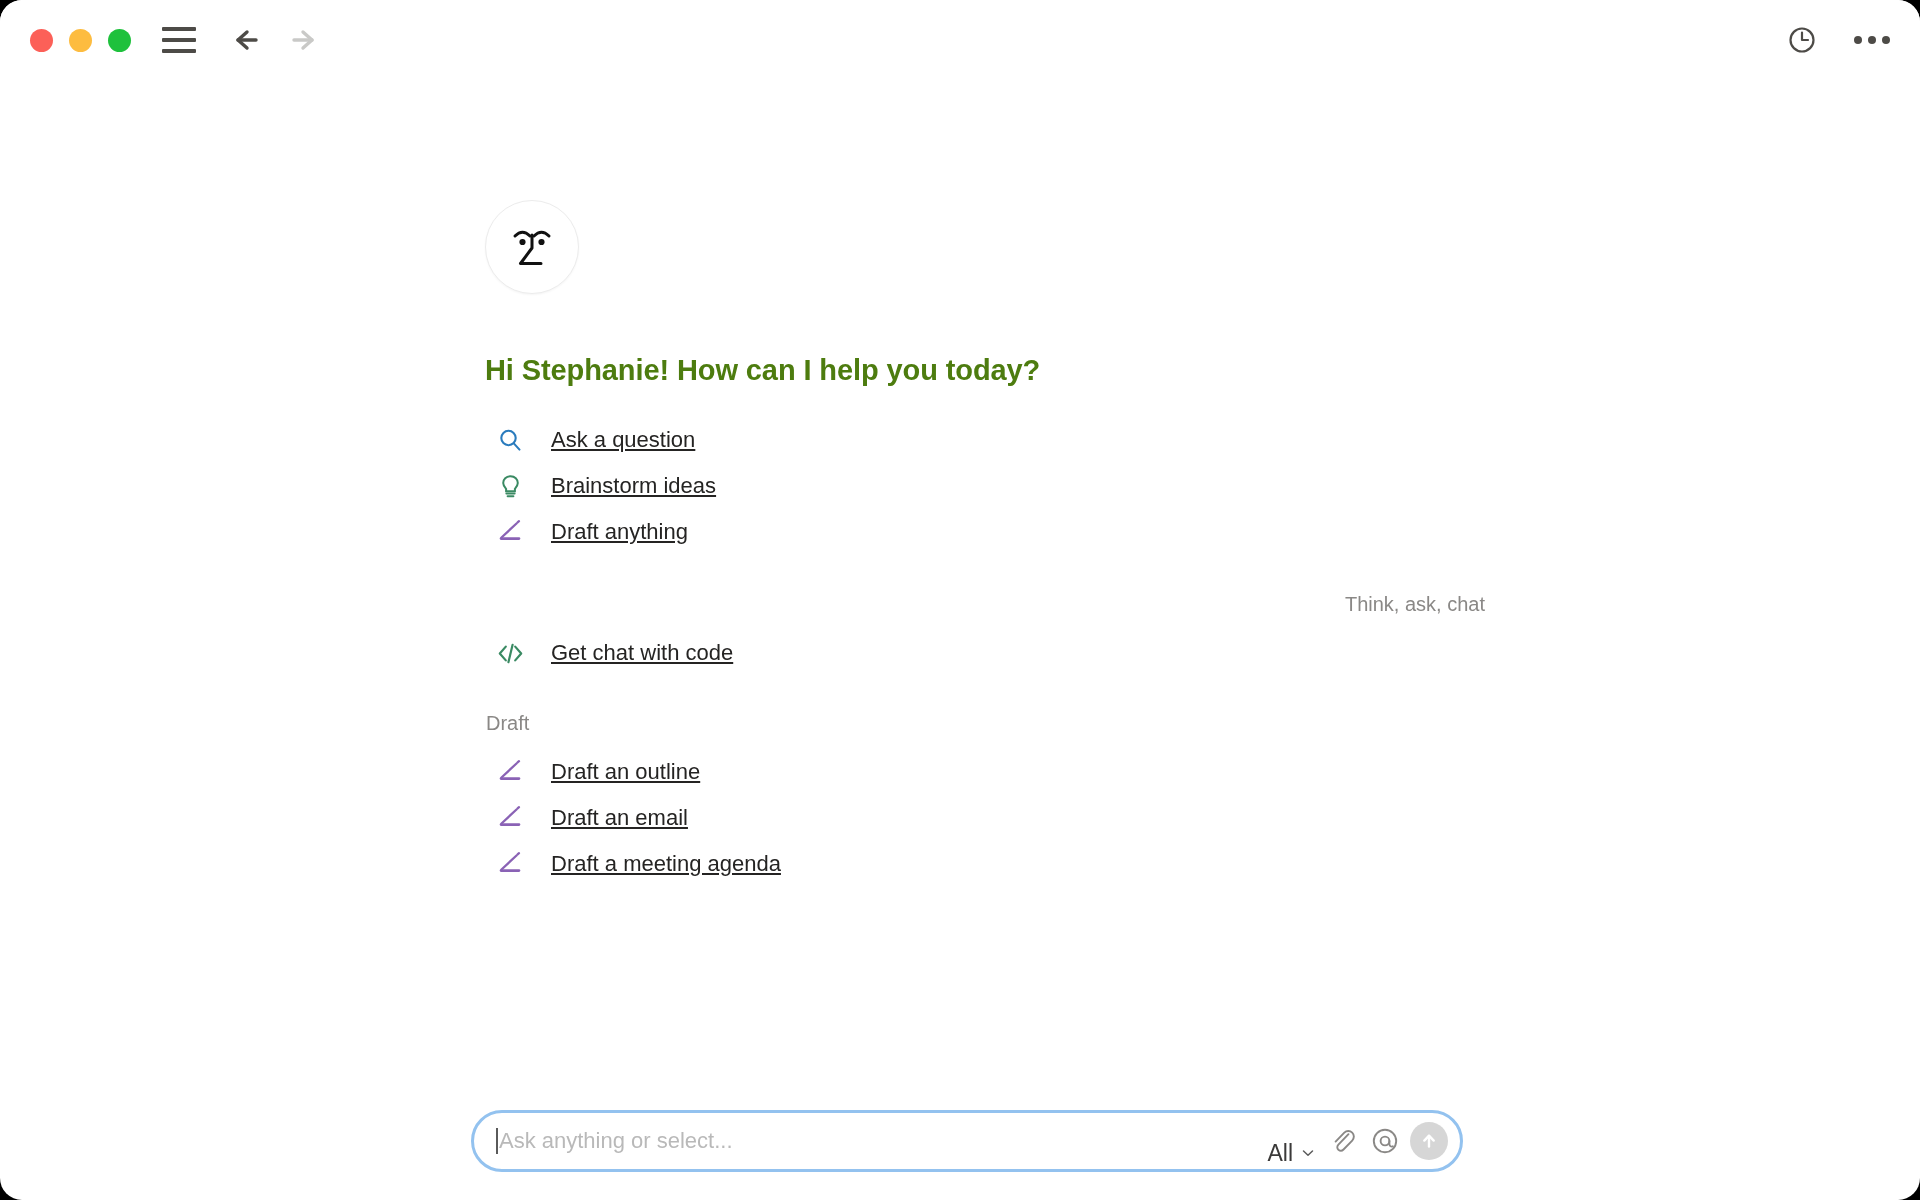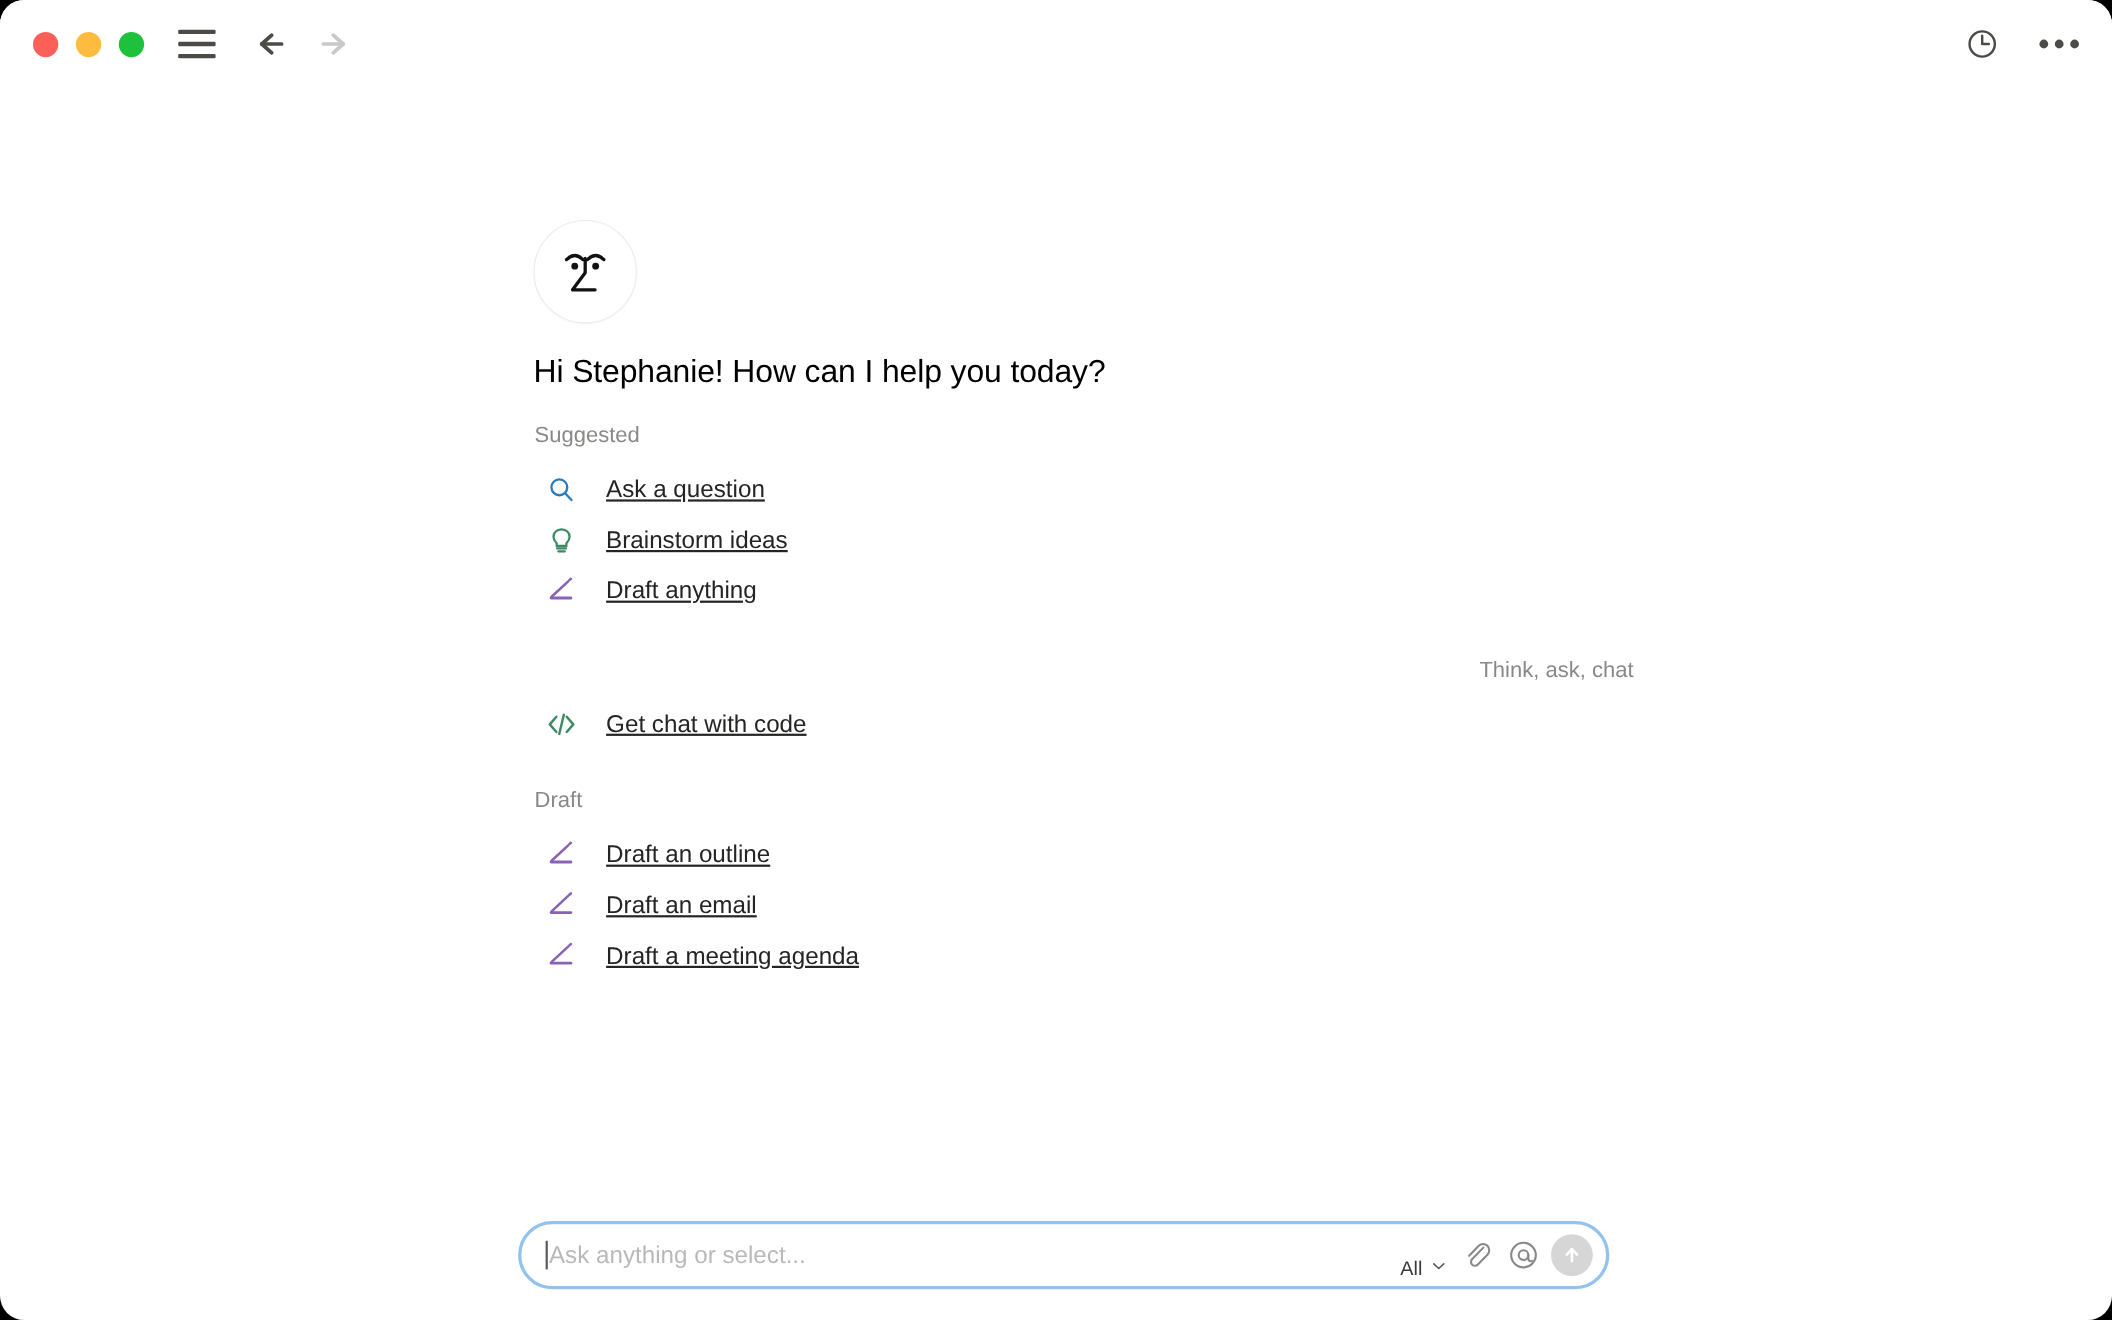--- a/index.html
+++ b/index.html
@@ -129,24 +129,24 @@
     border-radius: 50%;
     border: 1px solid #ececec;
     background: #ffffff;
     display: flex;
     align-items: center;
     justify-content: center;
     box-shadow: 0 1px 2px rgba(0,0,0,0.04);
   }
 
   #greeting {
-    margin-top: 28px;
+    margin-top: 60px;
     font-size: 29px;
-    font-weight: 400;
-    color: #000000;
+    font-weight: 700;
+    color: #4d7c0f;
     letter-spacing: -0.1px;
   }
 
   .group {
     margin-top: 30px;
   }
   .group-title {
     font-size: 20px;
     color: #8a8886;
     font-weight: 400;
@@ -218,21 +218,21 @@
   #composer-actions {
     display: flex;
     align-items: center;
     gap: 0;
     padding-right: 12px;
   }
   .scope-pill {
     display: flex;
     align-items: center;
     gap: 7px;
-    font-size: 18px;
+    font-size: 23px;
     color: #3b3a39;
     padding: 4px 6px 4px 8px;
     border-radius: 6px;
     cursor: pointer;
     margin-top: 24px;
   }
   .comp-icon-btn {
     width: 42px;
     height: 42px;
     display: flex;
@@ -316,21 +316,20 @@
         <circle cx="19.5" cy="24" r="3.1" fill="#111111"></circle>
         <circle cx="38.5" cy="24" r="3.1" fill="#111111"></circle>
 
         <path d="M29 17 L29 30 L17.5 45.5 L38 45.5" fill="none" stroke="#111111" stroke-width="3" stroke-linecap="round" stroke-linejoin="round"></path>
       </svg>
     </div>
 
     <div id="greeting">Hi Stephanie! How can I help you today?</div>
 
     <div class="group">
-      <div class="group-title">Suggested</div>
 
       <div class="suggestion">
         <span class="sug-icon">
           <svg width="27" height="27" viewBox="0 0 27 27">
             <circle cx="11.5" cy="11" r="7.2" fill="none" stroke="#2a7bbd" stroke-width="2.1"></circle>
             <line x1="16.8" y1="16.4" x2="22.5" y2="22.6" stroke="#2a7bbd" stroke-width="2.1" stroke-linecap="round"></line>
           </svg>
         </span>
         <span class="sug-label">Ask a question</span>
       </div>

